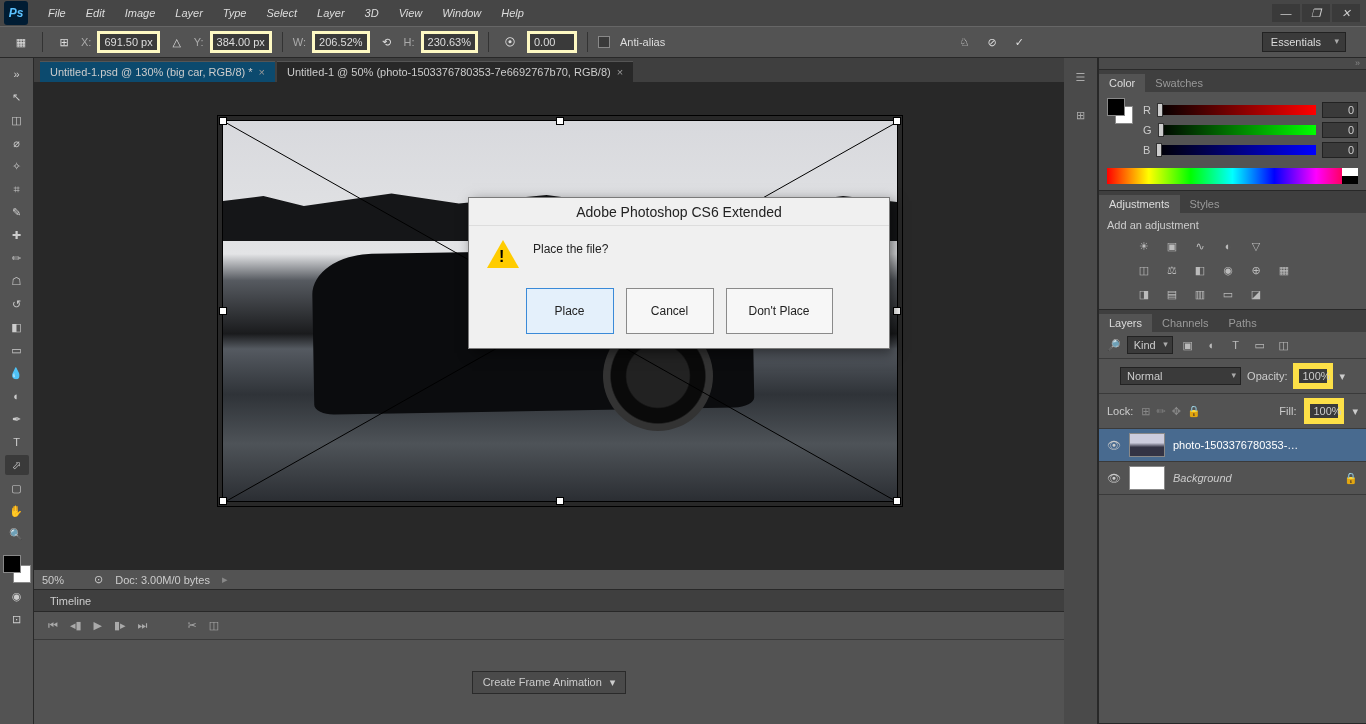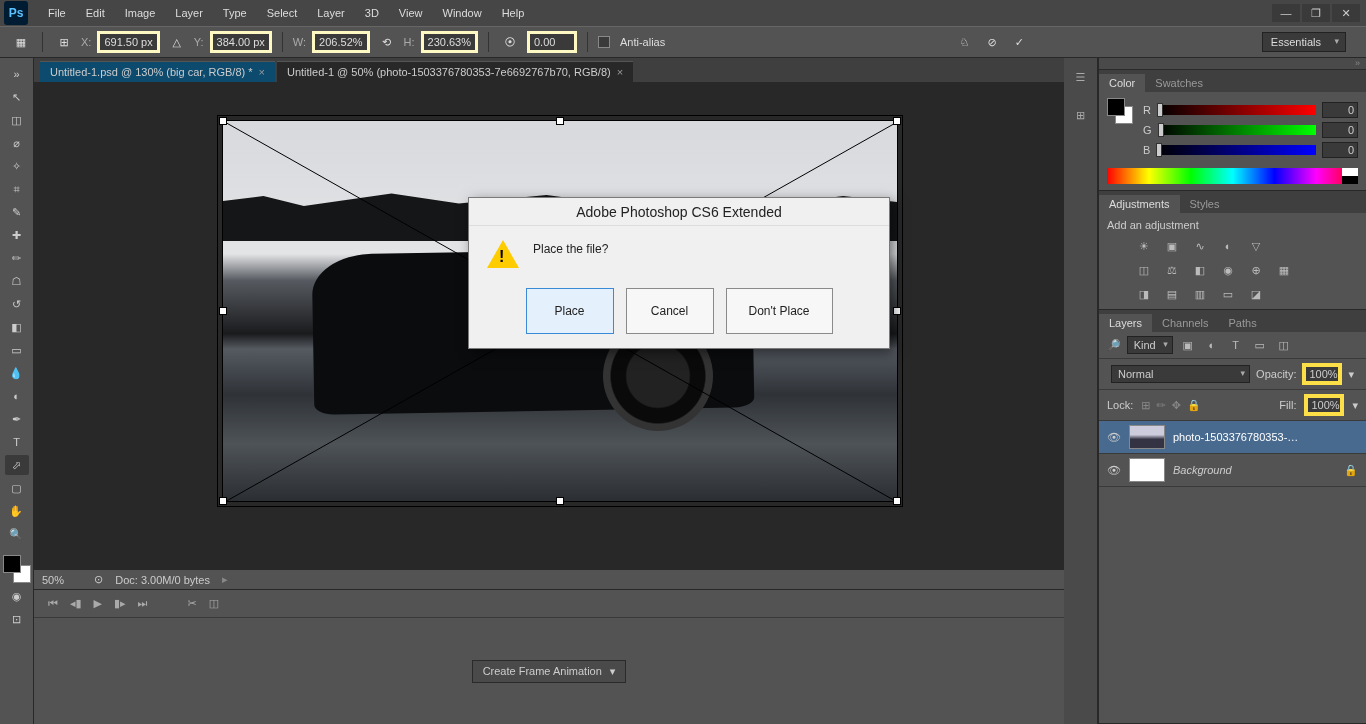--- a/index.html
+++ b/index.html
@@ -1,19 +1,19 @@
 <!DOCTYPE html>
 <html><head>
 <meta charset="utf-8">
 <style>
 * { margin: 0; padding: 0; box-sizing: border-box; font-family: "Segoe UI", Tahoma, sans-serif; font-size: 11px; }
 body { width: 1366px; height: 724px; background: #2a2a2a; color: #ccc; overflow: hidden; position: relative; }
 
 
-.menubar { height: 26px; background: #464646; display: flex; align-items: center; padding-left: 4px; }
+.menubar { height: 26px; background: #464646; display: flex; align-items: center; padding-left: 4px; font-style: italic; }
 .ps-logo { width: 24px; height: 24px; background: #001c33; border-radius: 3px; display: flex; align-items: center; justify-content: center; color: #5bc2ff; font-weight: bold; font-size: 12px; margin-right: 10px; }
 .menu-item { padding: 5px 10px; color: #ddd; cursor: default; }
 .window-controls { margin-left: auto; display: flex; gap: 2px; padding-right: 6px; }
 .win-btn { width: 28px; height: 18px; background: #3a3a3a; display: flex; align-items: center; justify-content: center; color: #ccc; }
 
 
 .options-bar { height: 32px; background: #535353; border-top: 1px solid #666; border-bottom: 1px solid #282828; display: flex; align-items: center; padding-left: 10px; gap: 6px; color: #ddd; }
 .opt-icon { width: 22px; height: 22px; display: flex; align-items: center; justify-content: center; }
 .opt-label { color: #aaa; }
 .opt-val { background: #3a3a3a; padding: 2px 4px; min-width: 50px; border: 3px solid #fef9c3; }
@@ -94,24 +94,24 @@
 
 
 .adj-title { color: #ccc; margin-bottom: 4px; }
 .adj-row { display: flex; gap: 10px; margin: 6px 0 0 28px; }
 .adj-icon { width: 18px; height: 18px; display: flex; align-items: center; justify-content: center; color: #bbb; }
 
 
 .layers-opts { display: flex; align-items: center; gap: 6px; padding: 4px 8px; border-bottom: 1px solid #3a3a3a; }
 .kind-sel { background: #3a3a3a; border: 1px solid #222; padding: 2px 16px 2px 6px; position: relative; }
 .kind-sel::after { content: "▾"; position: absolute; right: 4px; top: 2px; color: #aaa; font-size: 9px; }
-.layers-row2 { display: flex; align-items: center; padding: 4px 12px; border-bottom: 1px solid #3a3a3a; gap: 6px; }
+.layers-row2 { display: flex; align-items: center; padding: 4px 21px; border-bottom: 1px solid #3a3a3a; gap: 6px; }
 .blend-sel { flex: 1; background: #3a3a3a; border: 1px solid #222; padding: 2px 16px 2px 6px; position: relative; }
 .blend-sel::after { content: "▾"; position: absolute; right: 4px; top: 2px; color: #aaa; font-size: 9px; }
-.opacity-box { width: 40px; background: #3a3a3a; border: 4px solid #fde047; padding: 1px 3px; }
+.opacity-box { width: 40px; background: #3a3a3a; border: 6px solid #fde047; padding: 1px 3px; }
 .layers-row3 { display: flex; align-items: center; padding: 4px 8px; border-bottom: 1px solid #3a3a3a; gap: 8px; }
 .lock-icons { display: flex; gap: 6px; color: #888; }
 .layer-item { display: flex; align-items: center; padding: 4px 8px; gap: 8px; border-bottom: 1px solid #3a3a3a; font-size: 10.5px; }
 .eye { color: #ccc; }
 .layer-thumb { width: 36px; height: 24px; border: 1px solid #888; background: #fff; }
 .layer-thumb.img { background: linear-gradient(to bottom, #ccd 40%, #334 60%); }
 .layer-name { flex: 1; overflow: hidden; text-overflow: ellipsis; white-space: nowrap; }
 .layer-name.italic { font-style: italic; }
 .lock-ind { color: #888; }
 .layer-item.sel { background: #486a8f; color: #fff; }
@@ -252,20 +252,23 @@
         <div class="handle h-br"></div>
       </div>
     </div>
     <div class="status-bar">
       <span class="zoom">50%</span>
       <span>⊙</span>
       <span>Doc: 3.00M/0 bytes</span>
       <span class="arrow">▸</span>
     </div>
     <div class="timeline">
+      <div class="timeline-header">
+        <span class="timeline-tab">Timeline</span>
+      </div>
       <div class="timeline-controls">
         <span class="tc-btn">⏮</span>
         <span class="tc-btn">◂▮</span>
         <span class="tc-btn">▶</span>
         <span class="tc-btn">▮▸</span>
         <span class="tc-btn">⏭</span>
         <span style="width:16px"></span>
         <span class="tc-btn">✂</span>
         <span class="tc-btn">◫</span>
       </div>

